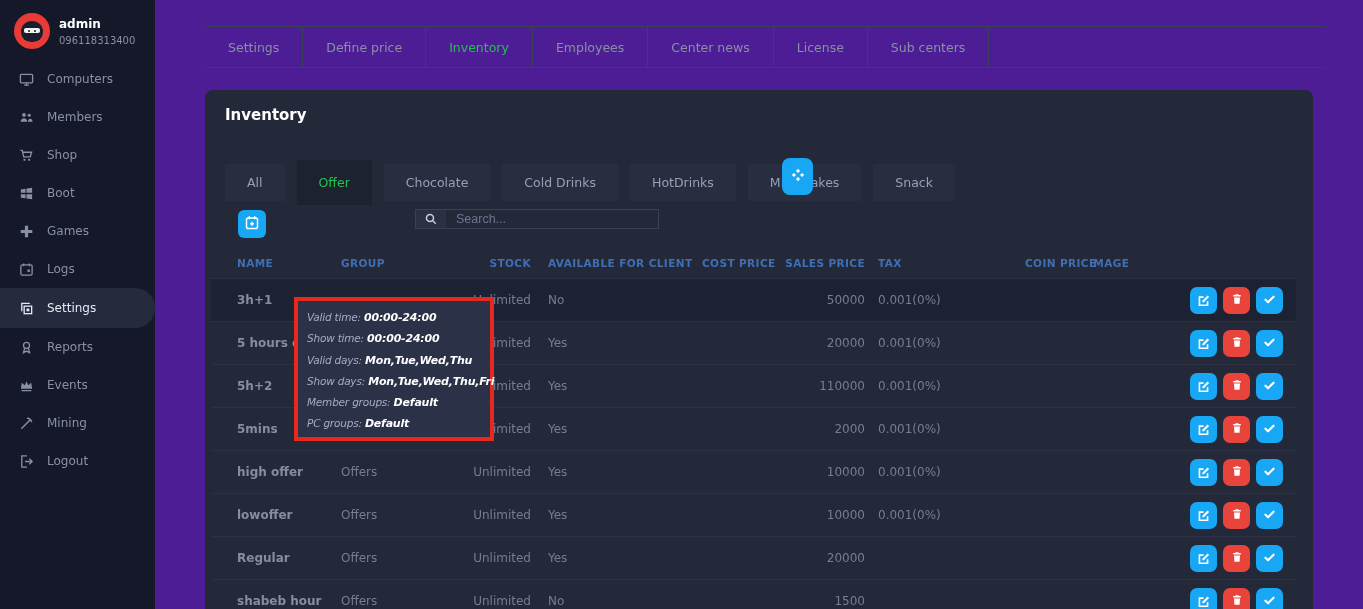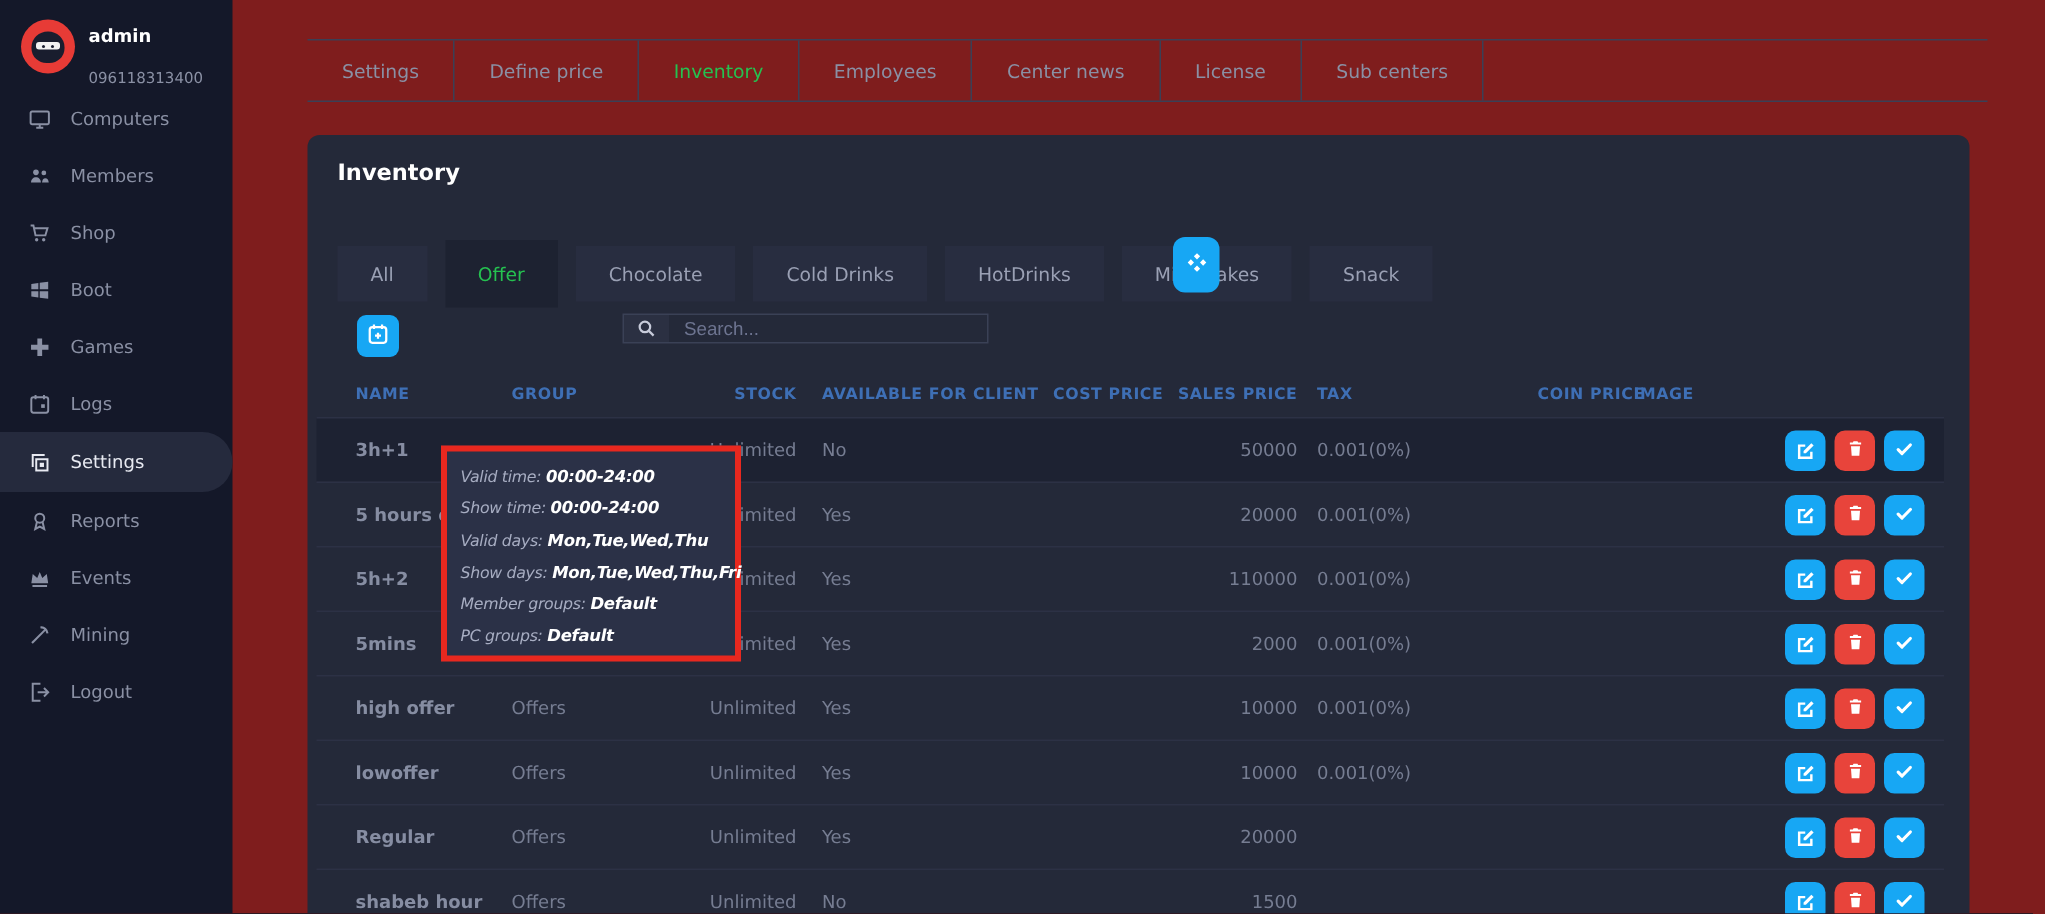--- a/index.html
+++ b/index.html
@@ -1,29 +1,29 @@
 <!DOCTYPE html>
 <html><head>
 <meta charset="utf-8">
 <style>
   * { margin:0; padding:0; box-sizing:border-box; }
   html,body { background:#12151f; }
   body { font-family:"DejaVu Sans", sans-serif; }
-  .screen { position:relative; width:1363px; height:609px; background:#7f1d1d; overflow:hidden; }
+  .screen { position:relative; width:1363px; height:609px; background:#4c1d95; overflow:hidden; }
 
   
   .sidebar { position:absolute; left:0; top:0; width:155px; height:609px; background:#141829; }
   .user { position:absolute; left:14px; top:13px; display:flex; align-items:flex-start; gap:9px; }
   .avatar { position:relative; width:36px; height:36px; border-radius:50%; background:#e73b36; overflow:hidden; flex:0 0 auto; }
   .avatar .head { position:absolute; left:7px; top:8px; width:22px; height:21px; background:#191d2e; border-radius:50% 50% 46% 46%; }
   .avatar .band { position:absolute; left:10px; top:15px; width:16px; height:5px; background:#f2f2f2; border-radius:2px; }
   .avatar .eye1,.avatar .eye2 { position:absolute; top:16.5px; width:2px; height:2px; background:#191d2e; border-radius:50%; }
   .avatar .eye1 { left:14px; } .avatar .eye2 { left:20px; }
   .uname { color:#ffffff; font-size:12px; font-weight:bold; padding-top:4px; }
-  .uphone { color:#8a90a4; font-size:10px; margin-top:16px; }
+  .uphone { color:#8a90a4; font-size:10px; margin-top:4px; }
   .menu { position:absolute; left:0; top:60px; width:155px; }
   .side-item { height:38px; display:flex; align-items:center; gap:13px; padding-left:19px; color:#8a90a4; font-size:12px; cursor:pointer; }
   .side-item .sicon { width:15px; height:15px; display:flex; align-items:center; justify-content:center; }
   .side-item.active { background:#252a3d; border-radius:0 22px 22px 0; color:#e8eaf2; height:40px; }
 
   
   .tabbar { position:absolute; left:205px; top:26px; width:1120px; height:42px;
             border-top:1px solid #3a4056; border-bottom:1px solid #3a4056; display:flex; }
   .top-tab { padding:0 23px; display:flex; align-items:center; font-size:12.5px; color:#8a90a4;
              border-right:1px solid #3a4056; cursor:pointer; white-space:nowrap; }

